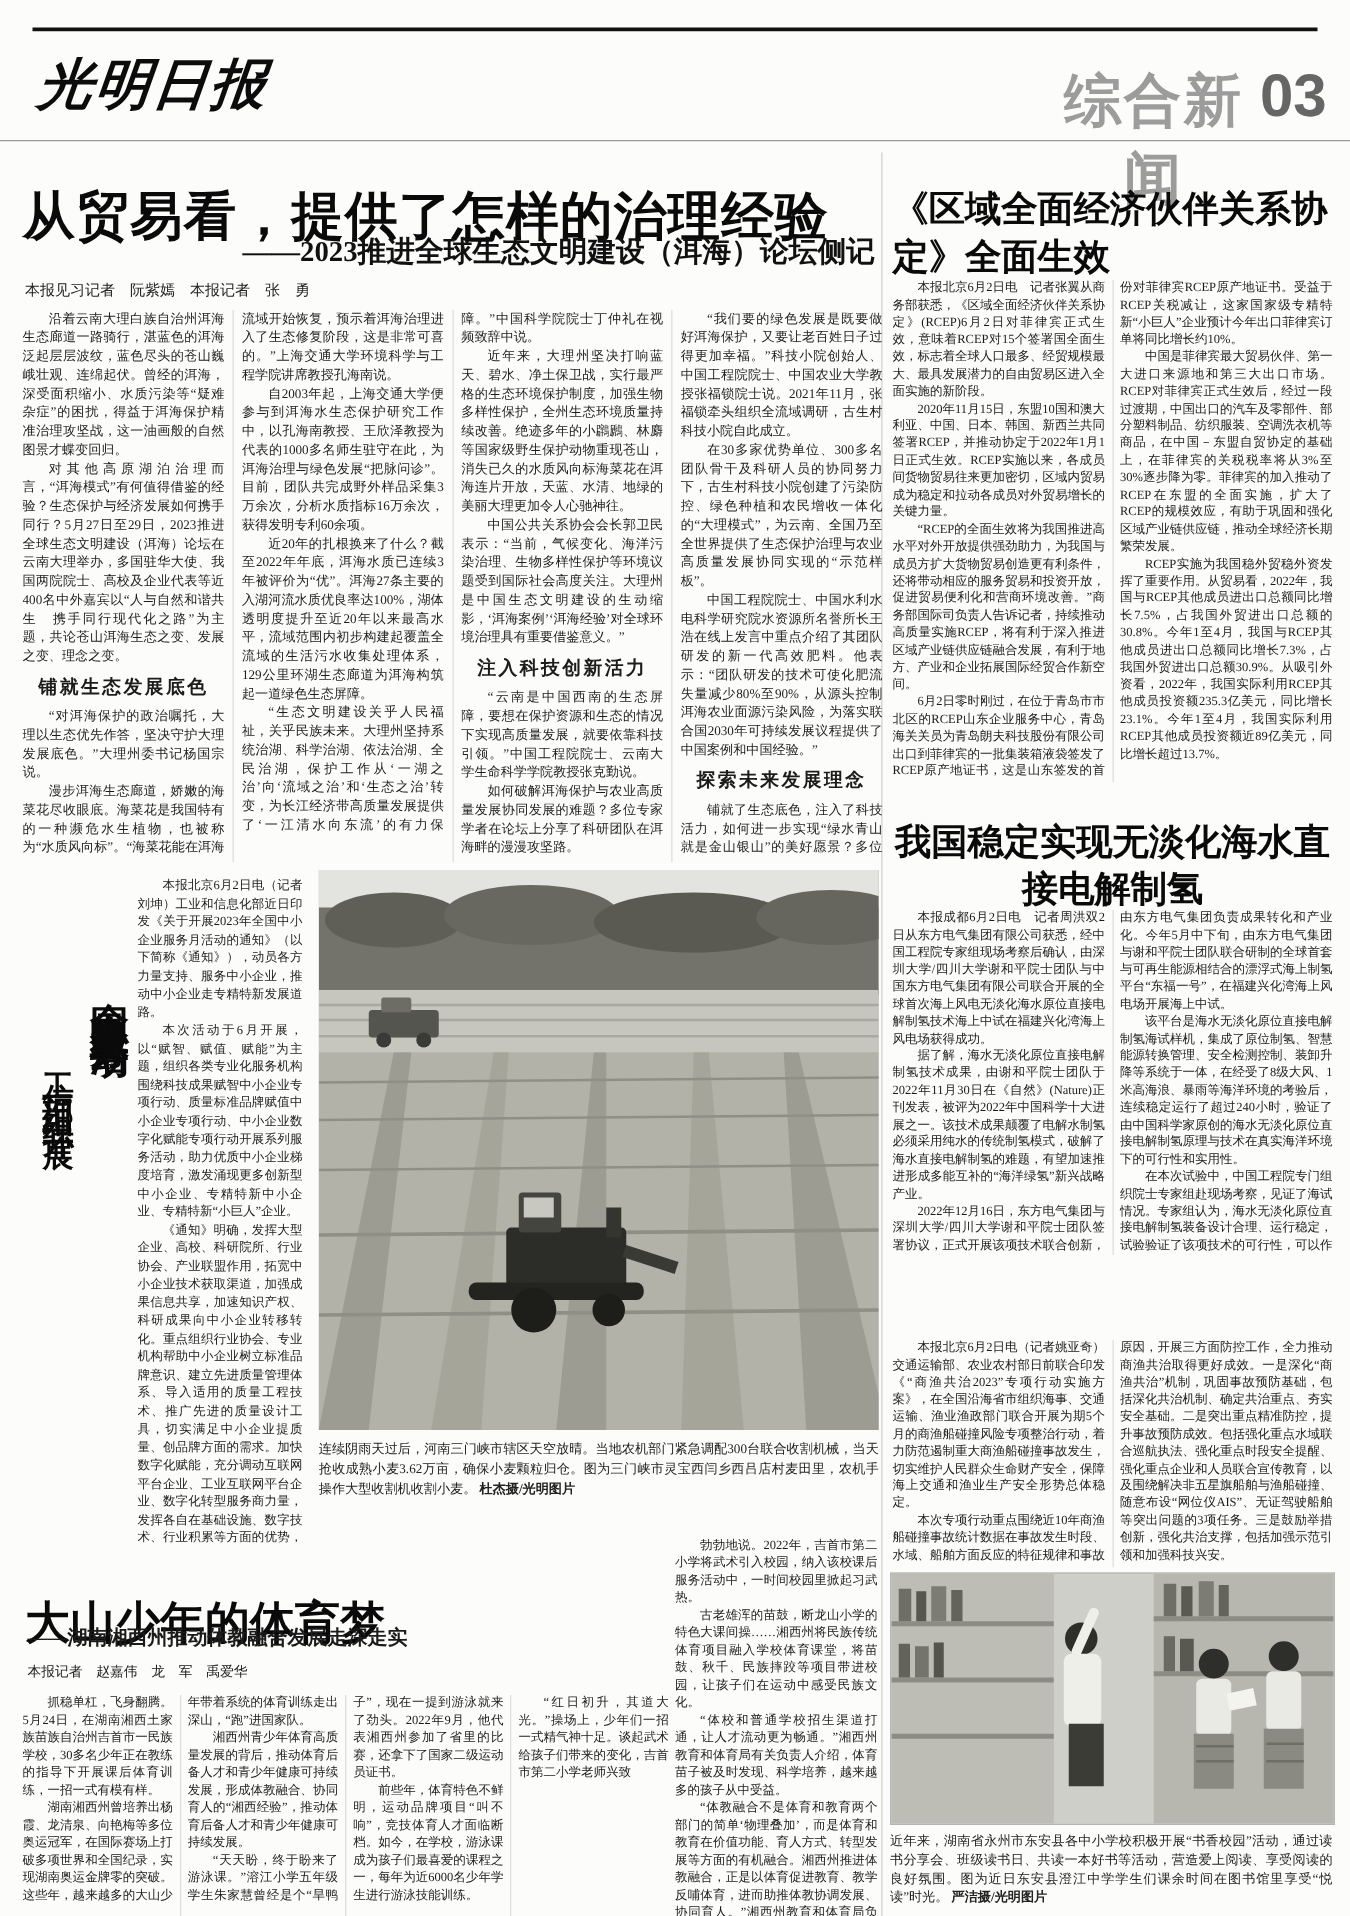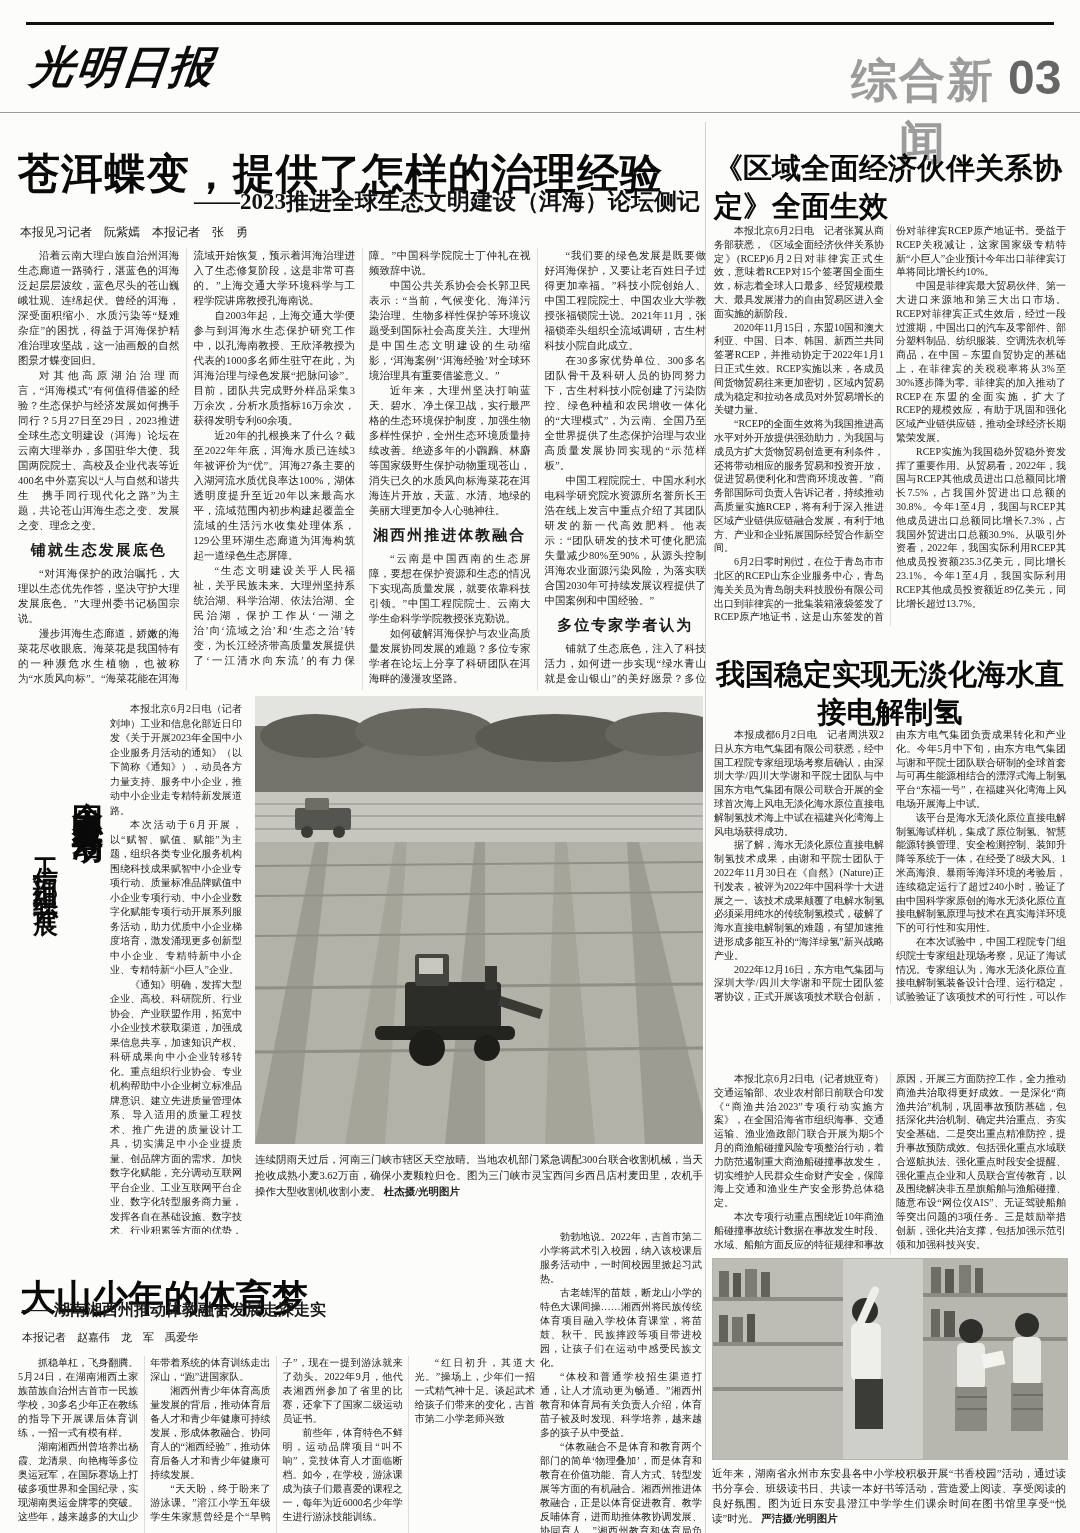--- a/index.html
+++ b/index.html
@@ -72,41 +72,41 @@
 
 <div class="page">
 
   <div class="abs top-rule"></div>
   <div class="abs masthead">光明日报</div>
   <div class="abs section-title">综合新闻</div>
   <div class="abs page-no">03</div>
   <div class="abs header-rule"></div>
   <div class="abs v-divider"></div>
 
-  <h1 class="abs m-headline">苍洱蝶变，提供了怎样的治理经验</h1>
+  <h1 class="abs m-headline">从贸易看，提供了怎样的治理经验</h1>
   <div class="abs m-subtitle">——2023推进全球生态文明建设（洱海）论坛侧记</div>
   <div class="abs m-byline">本报见习记者　阮紫嫣　本报记者　张　勇</div>
   <div class="abs m-cols body-text">
     <p>沿着云南大理白族自治州洱海生态廊道一路骑行，湛蓝色的洱海泛起层层波纹，蓝色尽头的苍山巍峨壮观、连绵起伏。曾经的洱海，深受面积缩小、水质污染等“疑难杂症”的困扰，得益于洱海保护精准治理攻坚战，这一油画般的自然图景才蝶变回归。</p>
     <p>对其他高原湖泊治理而言，“洱海模式”有何值得借鉴的经验？生态保护与经济发展如何携手同行？5月27日至29日，2023推进全球生态文明建设（洱海）论坛在云南大理举办，多国驻华大使、我国两院院士、高校及企业代表等近400名中外嘉宾以“人与自然和谐共生　携手同行现代化之路”为主题，共论苍山洱海生态之变、发展之变、理念之变。</p>
     <h3>铺就生态发展底色</h3>
     <p>“对洱海保护的政治嘱托，大理以生态优先作答，坚决守护大理发展底色。”大理州委书记杨国宗说。</p>
     <p>漫步洱海生态廊道，娇嫩的海菜花尽收眼底。海菜花是我国特有的一种濒危水生植物，也被称为“水质风向标”。“海菜花能在洱海流域开始恢复，预示着洱海治理进入了生态修复阶段，这是非常可喜的。”上海交通大学环境科学与工程学院讲席教授孔海南说。</p>
     <p>自2003年起，上海交通大学便参与到洱海水生态保护研究工作中，以孔海南教授、王欣泽教授为代表的1000多名师生驻守在此，为洱海治理与绿色发展“把脉问诊”。目前，团队共完成野外样品采集3万余次，分析水质指标16万余次，获得发明专利60余项。</p>
     <p>近20年的扎根换来了什么？截至2022年年底，洱海水质已连续3年被评价为“优”。洱海27条主要的入湖河流水质优良率达100%，湖体透明度提升至近20年以来最高水平，流域范围内初步构建起覆盖全流域的生活污水收集处理体系，129公里环湖生态廊道为洱海构筑起一道绿色生态屏障。</p>
     <p>“生态文明建设关乎人民福祉，关乎民族未来。大理州坚持系统治湖、科学治湖、依法治湖、全民治湖，保护工作从‘一湖之治’向‘流域之治’和‘生态之治’转变，为长江经济带高质量发展提供了‘一江清水向东流’的有力保障。”中国科学院院士丁仲礼在视频致辞中说。</p>
+    <p>近年来，大理州坚决打响蓝天、碧水、净土保卫战，实行最严格的生态环境保护制度，加强生物多样性保护，全州生态环境质量持续改善。绝迹多年的小鸊鷉、林麝等国家级野生保护动物重现苍山，消失已久的水质风向标海菜花在洱海连片开放，天蓝、水清、地绿的美丽大理更加令人心驰神往。</p>
     <p>中国公共关系协会会长郭卫民表示：“当前，气候变化、海洋污染治理、生物多样性保护等环境议题受到国际社会高度关注。大理州是中国生态文明建设的生动缩影，‘洱海案例’‘洱海经验’对全球环境治理具有重要借鉴意义。”</p>
-    <p>近年来，大理州坚决打响蓝天、碧水、净土保卫战，实行最严格的生态环境保护制度，加强生物多样性保护，全州生态环境质量持续改善。绝迹多年的小鸊鷉、林麝等国家级野生保护动物重现苍山，消失已久的水质风向标海菜花在洱海连片开放，天蓝、水清、地绿的美丽大理更加令人心驰神往。</p>
-    <h3>湘西州推进体教融合</h3>
+    <h3>注入科技创新活力</h3>
     <p>“云南是中国西南的生态屏障，要想在保护资源和生态的情况下实现高质量发展，就要依靠科技引领。”中国工程院院士、云南大学生命科学学院教授张克勤说。</p>
     <p>如何破解洱海保护与农业高质量发展协同发展的难题？多位专家学者在论坛上分享了科研团队在洱海畔的漫漫攻坚路。</p>
     <p>“我们要的绿色发展是既要做好洱海保护，又要让老百姓日子过得更加幸福。”科技小院创始人、中国工程院院士、中国农业大学教授张福锁院士说。2021年11月，张福锁牵头组织全流域调研，古生村科技小院自此成立。</p>
     <p>在30多家优势单位、300多名团队骨干及科研人员的协同努力下，古生村科技小院创建了污染防控、绿色种植和农民增收一体化的“大理模式”，为云南、全国乃至全世界提供了生态保护治理与农业高质量发展协同实现的“示范样板”。</p>
     <p>中国工程院院士、中国水利水电科学研究院水资源所名誉所长王浩在线上发言中重点介绍了其团队研发的新一代高效肥料。他表示：“团队研发的技术可使化肥流失量减少80%至90%，从源头控制洱海农业面源污染风险，为落实联合国2030年可持续发展议程提供了中国案例和中国经验。”</p>
-    <h3>多位专家学者认为</h3>
+    <h3>探索未来发展理念</h3>
     <p>铺就了生态底色，注入了科技活力，如何进一步实现“绿水青山就是金山银山”的美好愿景？多位专家学者认为，发展理念的现代化转变是关键。</p>
 
   </div>
 
   <div class="abs vt-small">工信部组织开展</div>
   <div class="abs vt-large">全国中小企业服务月活动</div>
   <div class="abs msb-col body-text">
     <p>本报北京6月2日电（记者刘坤）工业和信息化部近日印发《关于开展2023年全国中小企业服务月活动的通知》（以下简称《通知》），动员各方力量支持、服务中小企业，推动中小企业走专精特新发展道路。</p>
     <p>本次活动于6月开展，以“赋智、赋值、赋能”为主题，组织各类专业化服务机构围绕科技成果赋智中小企业专项行动、质量标准品牌赋值中小企业专项行动、中小企业数字化赋能专项行动开展系列服务活动，助力优质中小企业梯度培育，激发涌现更多创新型中小企业、专精特新中小企业、专精特新“小巨人”企业。</p>
     <p>《通知》明确，发挥大型企业、高校、科研院所、行业协会、产业联盟作用，拓宽中小企业技术获取渠道，加强成果信息共享，加速知识产权、科研成果向中小企业转移转化。重点组织行业协会、专业机构帮助中小企业树立标准品牌意识、建立先进质量管理体系、导入适用的质量工程技术、推广先进的质量设计工具，切实满足中小企业提质量、创品牌方面的需求。加快数字化赋能，充分调动互联网平台企业、工业互联网平台企业、数字化转型服务商力量，发挥各自在基础设施、数字技术、行业积累等方面的优势，满足中小企业数字化转型过程中的差异化需求。</p>

